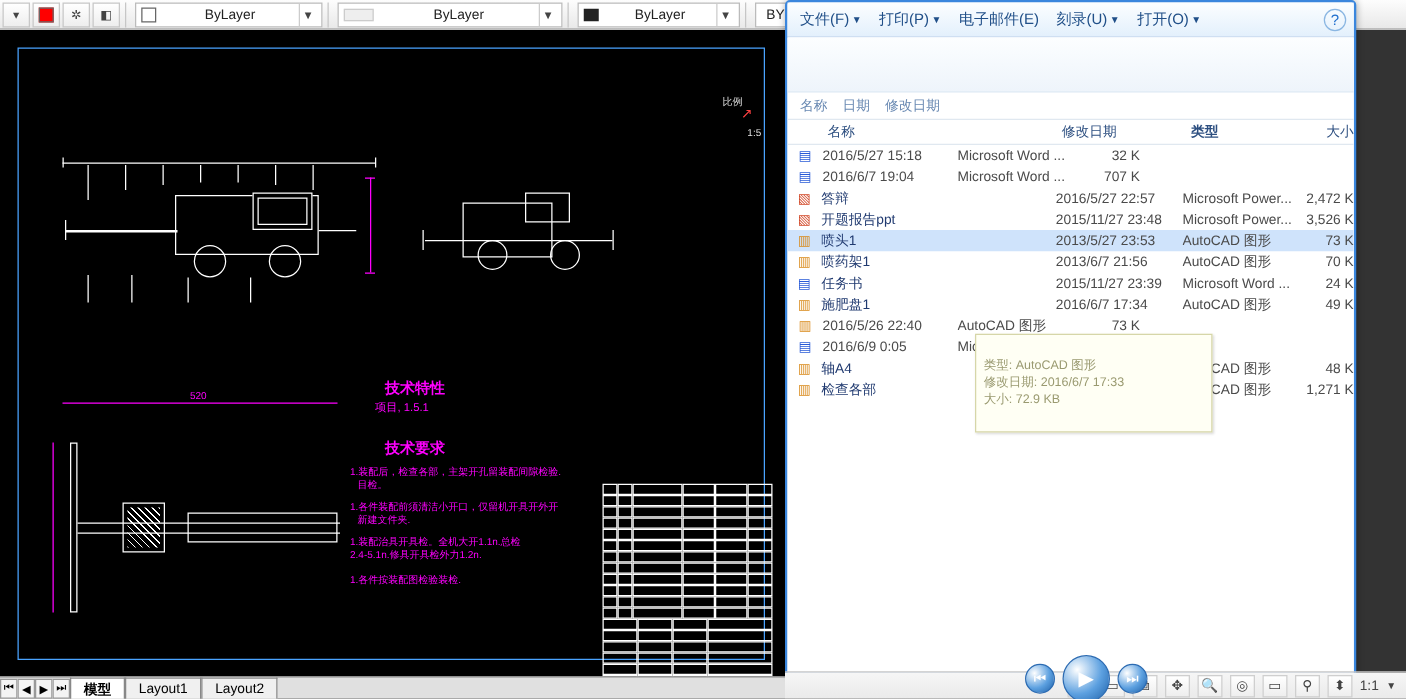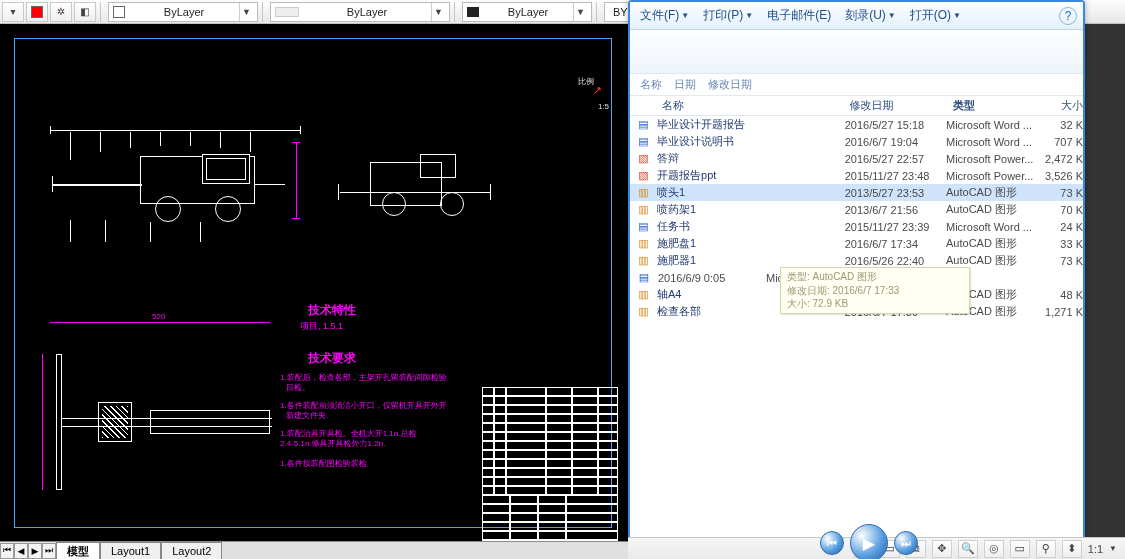--- a/index.html
+++ b/index.html
@@ -157,21 +157,21 @@
 .fname { width: 200px; overflow:hidden; white-space:nowrap; color:#203a70; }
 .fdate { width: 108px; color:#4a4a4a; }
 .ftype { width: 100px; color:#4a4a4a; overflow:hidden; white-space:nowrap; }
 .fsize { width: 46px; text-align:right; color:#4a4a4a; }
 .tooltip {
   position:absolute;
   left: 150px; top: 237px;
   width: 190px;
   background: #fffff4;
   border: 1px solid #d6d6a8;
-  padding: 2px 6px;
+  padding: 18px 6px;
   font-size: 10px;
   color: #9a9a70;
   box-shadow: 1px 1px 2px rgba(0,0,0,.15);
   line-height: 1.35;
 }
 
 
 .cad-status {
   position: absolute;
   left: 628px; bottom: 0;
@@ -522,28 +522,26 @@
     </div>
     <div class="exp-columns">
       <div class="col name">名称</div>
       <div class="col date">修改日期</div>
       <div class="col type">类型</div>
       <div class="col size">大小</div>
     </div>
     <div class="filelist" id="filelist">
         <div class="frow">
           <span class="ficon i-word">▤</span>
-          <span class="fname">毕业设计开题报告</span>
           <span class="fdate">2016/5/27 15:18</span>
           <span class="ftype">Microsoft Word ...</span>
           <span class="fsize">32 K</span>
         </div>
         <div class="frow">
           <span class="ficon i-word">▤</span>
-          <span class="fname">毕业设计说明书</span>
           <span class="fdate">2016/6/7 19:04</span>
           <span class="ftype">Microsoft Word ...</span>
           <span class="fsize">707 K</span>
         </div>
         <div class="frow">
           <span class="ficon i-ppt">▧</span>
           <span class="fname">答辩</span>
           <span class="fdate">2016/5/27 22:57</span>
           <span class="ftype">Microsoft Power...</span>
           <span class="fsize">2,472 K</span>
@@ -574,25 +572,24 @@
           <span class="fname">任务书</span>
           <span class="fdate">2015/11/27 23:39</span>
           <span class="ftype">Microsoft Word ...</span>
           <span class="fsize">24 K</span>
         </div>
         <div class="frow">
           <span class="ficon i-dwg">▥</span>
           <span class="fname">施肥盘1</span>
           <span class="fdate">2016/6/7 17:34</span>
           <span class="ftype">AutoCAD 图形</span>
-          <span class="fsize">33 K</span>
+          <span class="fsize">49 K</span>
         </div>
         <div class="frow">
           <span class="ficon i-dwg">▥</span>
-          <span class="fname">施肥器1</span>
           <span class="fdate">2016/5/26 22:40</span>
           <span class="ftype">AutoCAD 图形</span>
           <span class="fsize">73 K</span>
         </div>
         <div class="frow">
           <span class="ficon i-word">▤</span>
           <span class="fdate">2016/6/9 0:05</span>
           <span class="ftype">Microsoft Word ...</span>
           <span class="fsize">74 K</span>
         </div>

